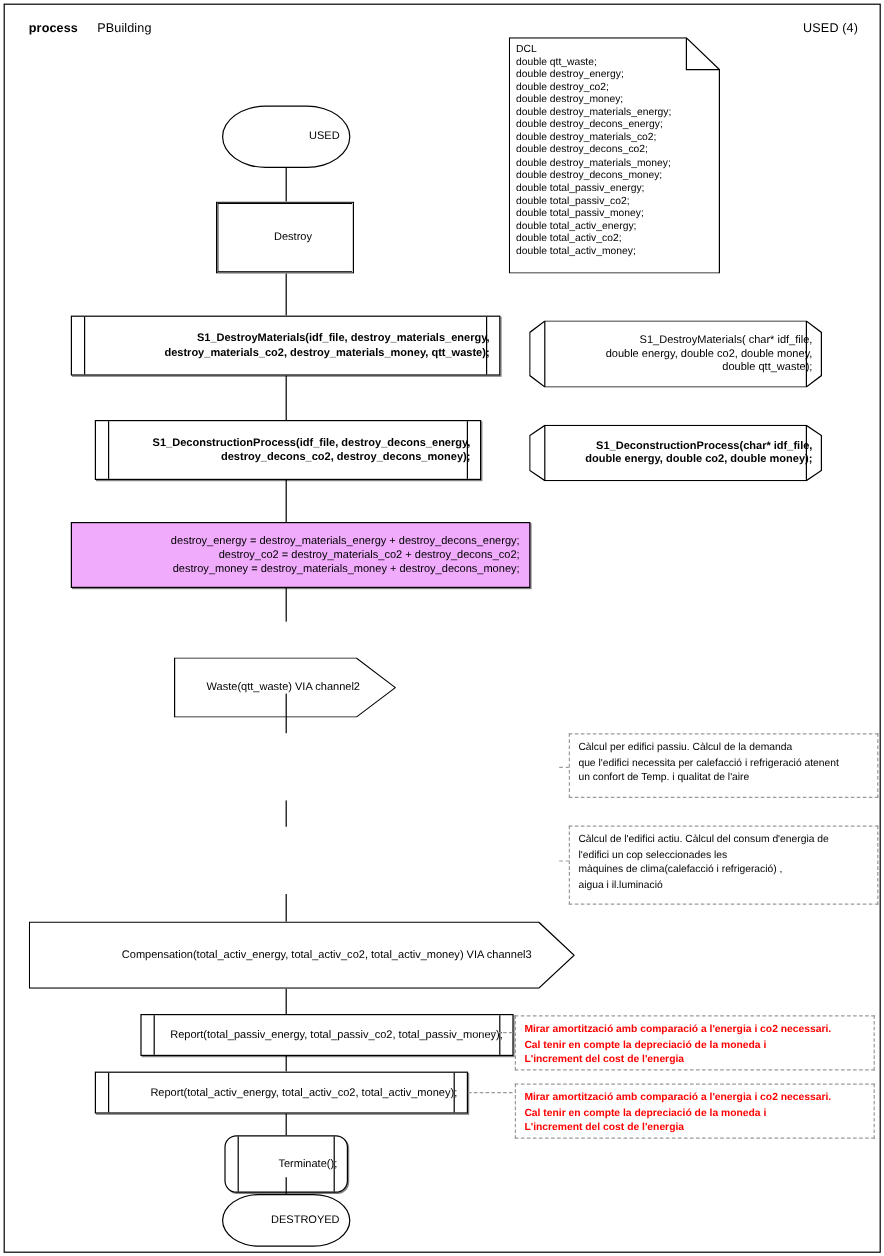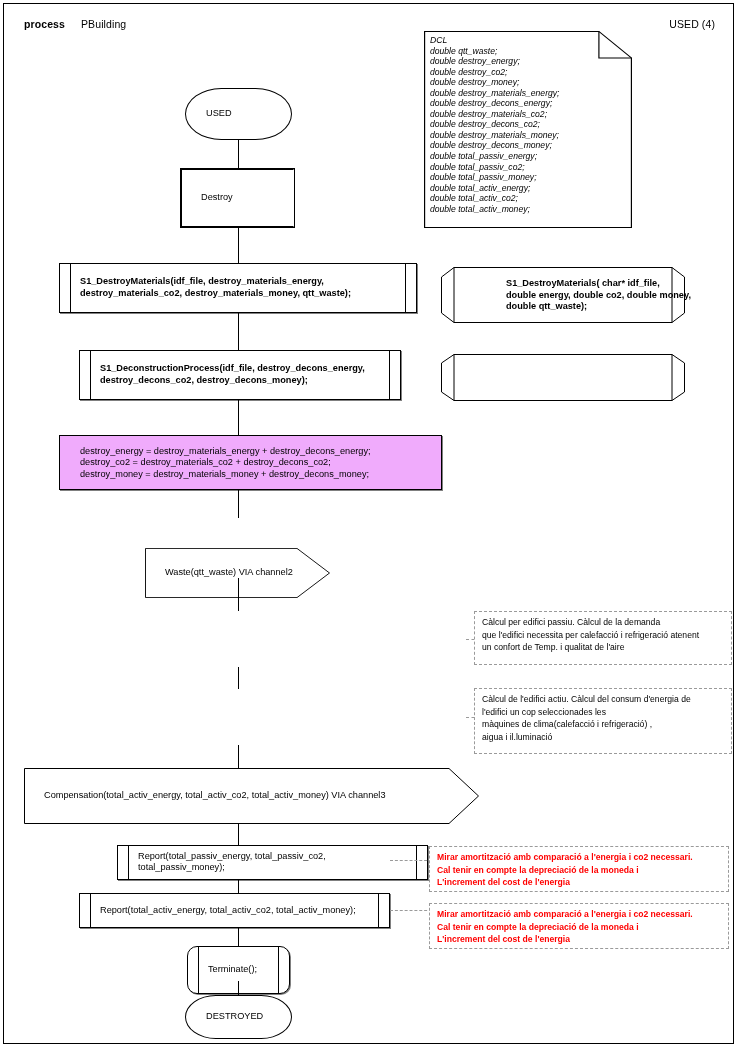--- a/index.html
+++ b/index.html
@@ -33,25 +33,25 @@
   #hdr-process { left: 24px; top: 18px; font-weight: bold; }
   #hdr-name    { left: 81px; top: 18px; font-weight: normal; }
   #hdr-state   { right: 22px; top: 18px; }
 
   
   .nodetext {
     position: absolute;
     left: 0; top: 50%;
     transform: translateY(-50%);
     width: 100%;
-    text-align: left;
+    text-align: right;
     font-size: 9.2px;
     line-height: 11.6px;
     color: #000;
-    padding: 0 20px;
+    padding: 0 8px;
     white-space: pre-line;
   }
   .bold .nodetext { font-weight: bold; }
 
   
   .node { position: absolute; }
 
   
   .terminal {
     border: 1px solid #000;
@@ -149,21 +149,21 @@
 <body>
 
 <div id="page">
 
   <div id="frame"></div>
 
   <div class="hdr" id="hdr-process">process</div>
   <div class="hdr" id="hdr-name">PBuilding</div>
   <div class="hdr" id="hdr-state">USED (4)</div>
 
-  <div class="note-wrap" style="left:424px; top:31px; width:208px; height:197px;font-style:italic;">
+  <div class="note-wrap" style="left:424px; top:31px; width:176px; height:197px;">
     <svg viewBox="0 0 176 197" preserveAspectRatio="none">
       <path d="M0.5 0.5 H148 L175.5 27 V196.5 H0.5 Z" fill="#ffffff" stroke="#000000" stroke-width="1"></path>
       <path d="M148 0.5 V27 H175.5" fill="none" stroke="#000000" stroke-width="1"></path>
     </svg>
     <div class="note-text">DCL
 double qtt_waste;
 double destroy_energy;
 double destroy_co2;
 double destroy_money;
 double destroy_materials_energy;
@@ -196,37 +196,39 @@
   <div class="node predef bold" style="left:59px; top:263px; width:358px; height:50px;">
     <div class="nodetext">S1_DestroyMaterials(idf_file, destroy_materials_energy,
 destroy_materials_co2, destroy_materials_money, qtt_waste);</div>
   </div>
 
   <div class="macro-wrap" style="left:441px; top:267px; width:244px; height:56px;">
     <svg viewBox="0 0 244 56" preserveAspectRatio="none">
       <path d="M13 0.5 H231 L243.5 10 V46 L231 55.5 H13 L0.5 46 V10 Z" fill="#ffffff" stroke="#000000" stroke-width="1"></path>
       <path d="M13 0.5 V55.5 M231 0.5 V55.5" fill="none" stroke="#000000" stroke-width="1"></path>
     </svg>
-    <div class="nodetext" style="font-weight:bold;margin-left:45px;">S1_DestroyMaterials( char* idf_file,
+    <div class="nodetext" style="font-weight:normal;">S1_DestroyMaterials( char* idf_file,
 double energy, double co2, double money,
 double qtt_waste);</div>
   </div>
 
   <div class="vline" style="left:238px; top:313px; height:37px;"></div>
 
   <div class="node predef bold" style="left:79px; top:350px; width:322px; height:50px;">
     <div class="nodetext">S1_DeconstructionProcess(idf_file, destroy_decons_energy,
 destroy_decons_co2, destroy_decons_money);</div>
   </div>
 
   <div class="macro-wrap" style="left:441px; top:354px; width:244px; height:47px;">
     <svg viewBox="0 0 244 47" preserveAspectRatio="none">
       <path d="M13 0.5 H231 L243.5 9 V38 L231 46.5 H13 L0.5 38 V9 Z" fill="#ffffff" stroke="#000000" stroke-width="1"></path>
       <path d="M13 0.5 V46.5 M231 0.5 V46.5" fill="none" stroke="#000000" stroke-width="1"></path>
     </svg>
+    <div class="nodetext" style="font-weight:bold;">S1_DeconstructionProcess(char* idf_file,
+double energy, double co2, double money);</div>
   </div>
 
   <div class="vline" style="left:238px; top:400px; height:35px;"></div>
 
   <div class="node rect" style="left:59px; top:435px; width:383px; height:55px;">
     <div class="nodetext">destroy_energy = destroy_materials_energy + destroy_decons_energy;
 destroy_co2 = destroy_materials_co2 + destroy_decons_co2;
 destroy_money = destroy_materials_money + destroy_decons_money;</div>
   </div>
 

